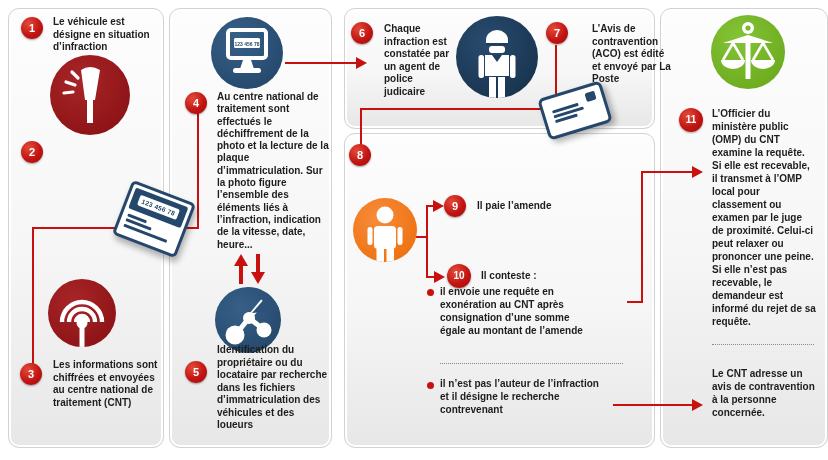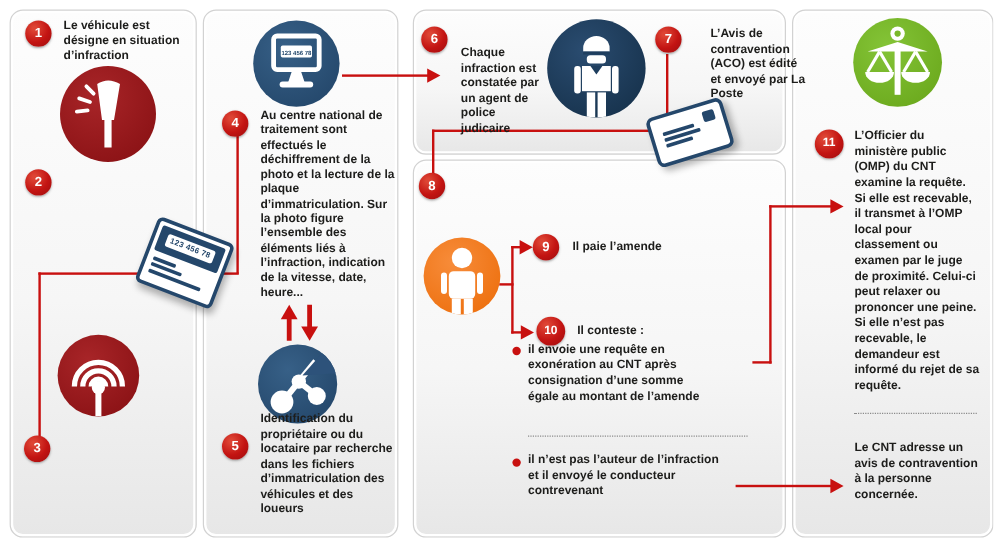--- a/index.html
+++ b/index.html
@@ -103,20 +103,21 @@
         <path d="M14,43 a20,20 0 0 1 40,0"></path>
         <path d="M21,43 a13,13 0 0 1 26,0"></path>
         <path d="M28,43 a6,6 0 0 1 12,0"></path>
       </g>
       <circle cx="34" cy="44" r="5.5" fill="#fff"></circle>
       <rect x="31.5" y="46" width="5" height="22" fill="#fff"></rect>
     </svg>
   </div>
 
   <div class="num" style="left:20px;top:363px;">3</div>
+  <div class="stext" style="left:53px;top:359px;width:110px;">Les informations sont chiffrées et envoyées au centre national de traitement (CNT)</div>
 
   <div class="icircle" style="left:211px;top:17px;width:72px;height:72px;background:radial-gradient(circle at 38% 32%,#376087,#264a6e 75%);">
     <svg width="72" height="72" viewBox="0 0 72 72">
       <rect x="17" y="13" width="38" height="28" rx="3" fill="none" stroke="#fff" stroke-width="4"></rect>
       <rect x="23" y="21" width="26" height="10" rx="1.5" fill="#fff"></rect>
       <text x="36" y="28.6" font-size="5" font-weight="bold" text-anchor="middle" fill="#264a6e" font-family="Liberation Sans, sans-serif">123 456 78</text>
       <path d="M32,43 h8 l3,9 h-14 z" fill="#fff"></path>
       <rect x="22" y="51" width="28" height="5" rx="2.5" fill="#fff"></rect>
     </svg>
   </div>
@@ -135,21 +136,21 @@
       <circle cx="20" cy="48" r="9.5" fill="#fff"></circle>
       <circle cx="34" cy="31" r="6" fill="#fff"></circle>
       <circle cx="49" cy="43" r="7.5" fill="#fff"></circle>
     </svg>
   </div>
 
   <div class="num" style="left:185px;top:361px;">5</div>
   <div class="stext" style="left:217px;top:344px;width:113px;">Identification du propriétaire ou du locataire par recherche dans les fichiers d’immatriculation des véhicules et des loueurs</div>
 
   <div class="num" style="left:351px;top:22px;">6</div>
-  <div class="stext" style="left:384px;top:39px;width:72px;">Chaque infraction est constatée par un agent de police judicaire</div>
+  <div class="stext" style="left:384px;top:23px;width:72px;">Chaque infraction est constatée par un agent de police judicaire</div>
 
   <div class="icircle" style="left:456px;top:16px;width:82px;height:82px;background:radial-gradient(circle at 38% 32%,#2a4c70,#18344f 78%);">
     <svg width="82" height="82" viewBox="0 0 82 82">
       <path d="M30,24 a11,10 0 0 1 22,0 l0,3 h-22 z" fill="#fff"></path>
       <rect x="30" y="27" width="22" height="2.4" fill="#1e3e5e"></rect>
       <rect x="33" y="30" width="16" height="7" rx="3" fill="#fff"></rect>
       <rect x="29" y="39" width="24" height="21" fill="#fff"></rect>
       <path d="M36,39 l5,7 5,-7 z" fill="#1e3e5e"></path>
       <rect x="22.5" y="39" width="5.5" height="23" rx="2.5" fill="#fff"></rect>
       <rect x="54" y="39" width="5.5" height="23" rx="2.5" fill="#fff"></rect>
@@ -186,21 +187,21 @@
 
   <div class="num big" style="left:447px;top:264px;">10</div>
   <div class="stext" style="left:481px;top:270px;white-space:nowrap;">Il conteste :</div>
 
   <div class="bdot" style="left:427px;top:289px;"></div>
   <div class="stext" style="left:440px;top:285px;width:155px;line-height:13px;">il envoie une requête en exonération au CNT après consignation d’une somme égale au montant de l’amende</div>
 
   <div class="dotted" style="left:440px;top:363px;width:183px;"></div>
 
   <div class="bdot" style="left:427px;top:382px;"></div>
-  <div class="stext" style="left:440px;top:377px;width:160px;line-height:13px;">il n’est pas l’auteur de l’infraction et il envoyé le conducteur contrevenant</div>
+  <div class="stext" style="left:440px;top:377px;width:160px;line-height:13px;">il n’est pas l’auteur de l’infraction et il désigne le recherche contrevenant</div>
 
   <div class="icircle" style="left:711px;top:15px;width:74px;height:74px;background:radial-gradient(circle at 38% 32%,#84c437,#6dab1f 78%);">
     <svg width="74" height="74" viewBox="0 0 74 74">
       <circle cx="37" cy="13" r="6" fill="#fff"></circle>
       <circle cx="37" cy="13" r="2.6" fill="#79b829"></circle>
       <path d="M12,28 L62,28 L37,20 Z" fill="#fff"></path>
       <rect x="34.5" y="24" width="5" height="40" fill="#fff"></rect>
       <g stroke="#fff" stroke-width="2.6" fill="none">
         <path d="M22,28 L12,45"></path>
           <path d="M22,28 L32,45"></path>

